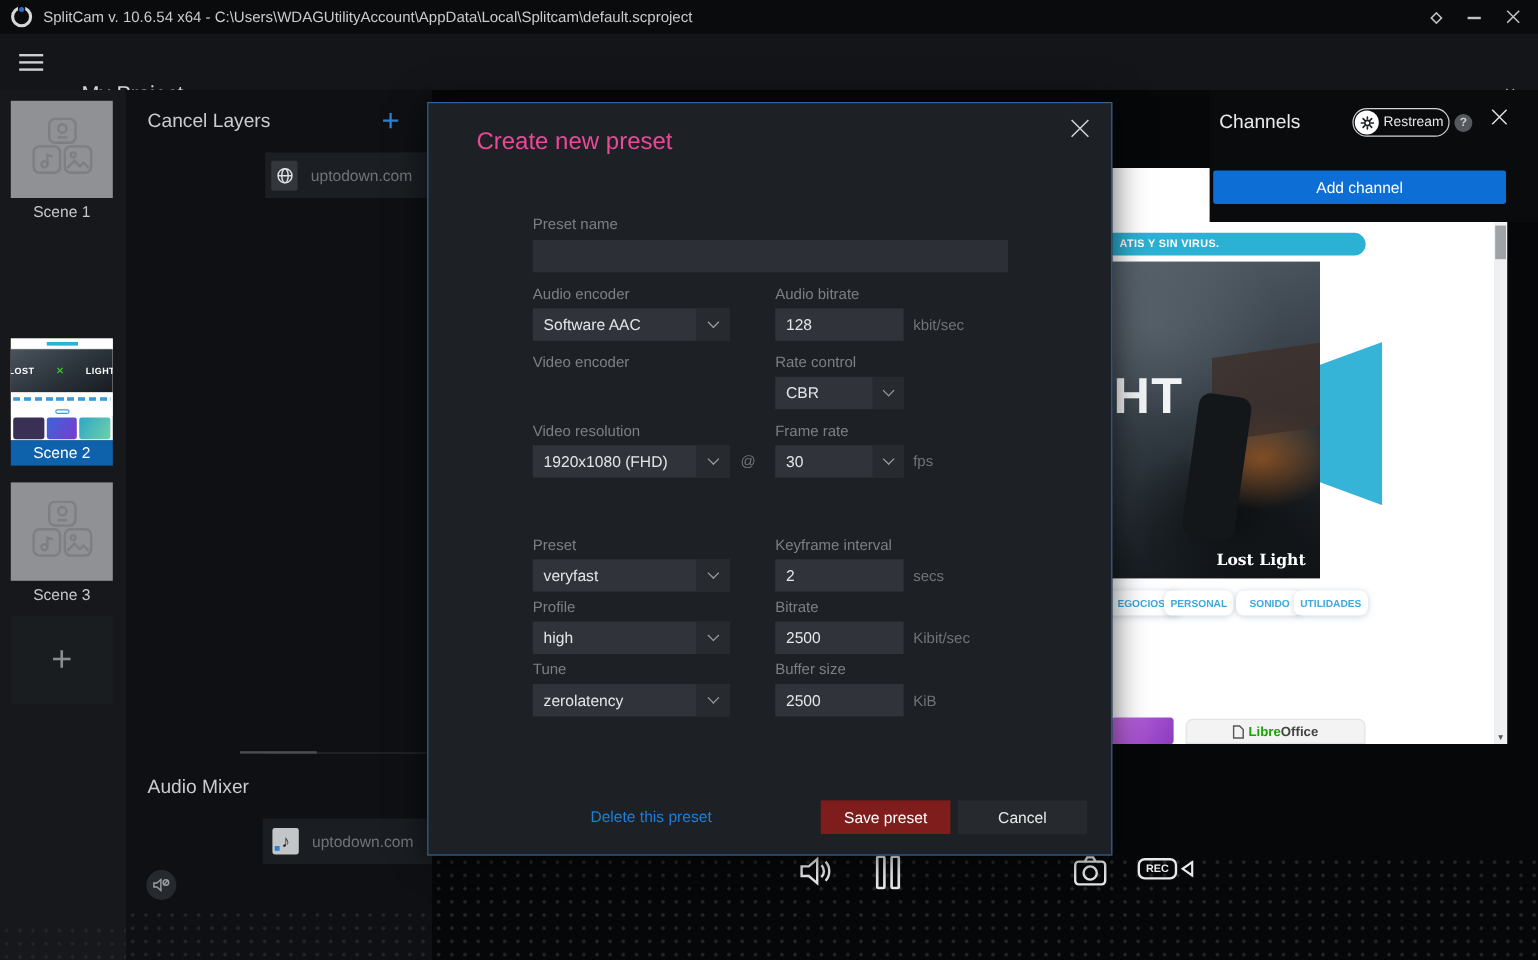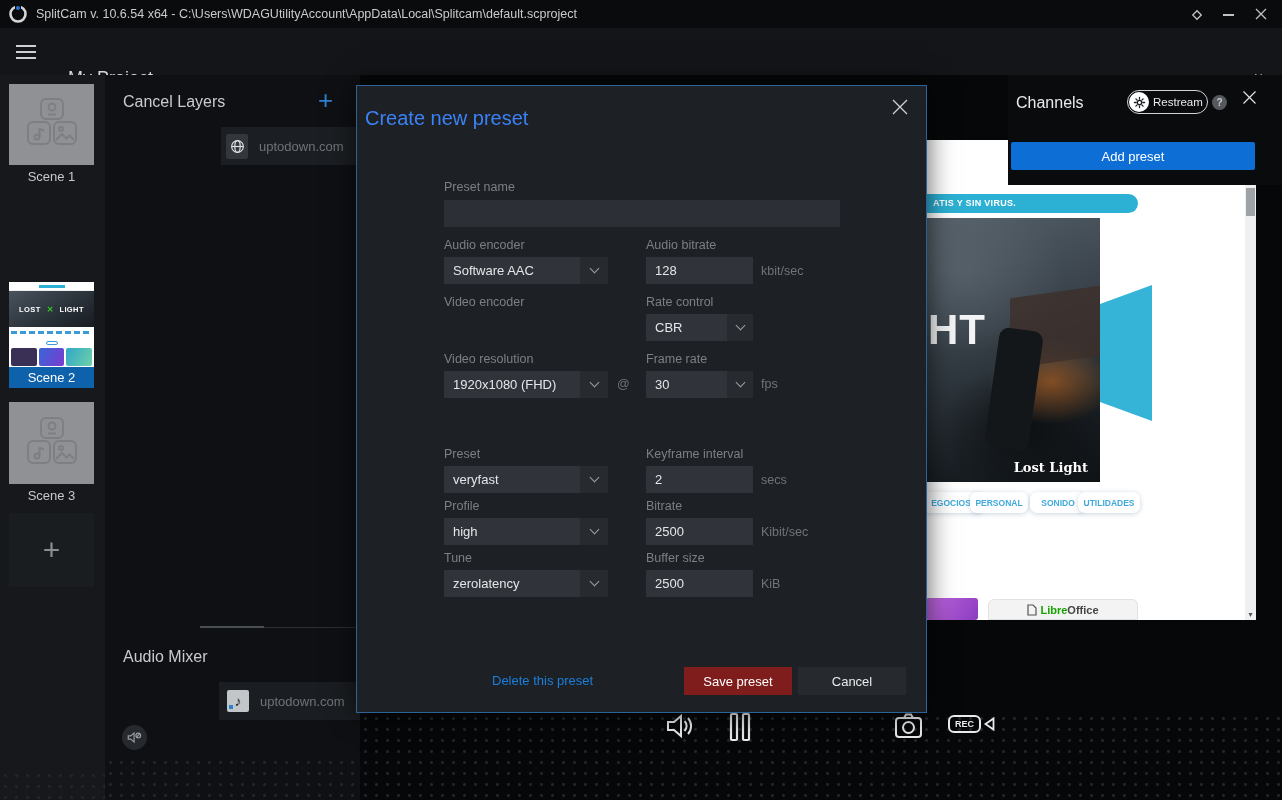--- a/index.html
+++ b/index.html
@@ -66,21 +66,21 @@
   
   .channels-panel { left:1008px; top:75px; width:274px; height:110px; background:#0a0b0c; }
   .channels-title { left:1016px; top:94px; font-size:16px; color:#e8eaeb; }
   .restream-pill { left:1127px; top:90px; width:81px; height:24px; border:1.5px solid #cfd3d6; border-radius:13px; display:flex; align-items:center; color:#e8eaeb; font-size:11.5px; }
   .restream-gear { width:20px; height:20px; border-radius:50%; background:#fff; margin-left:1px; display:flex; align-items:center; justify-content:center; }
   .help-circle { left:1212px; top:95px; width:15px; height:15px; border-radius:50%; background:#55595e; color:#caced2; font-size:10px; font-weight:bold; text-align:center; line-height:15px; }
   .add-channel-btn { left:1011px; top:142px; width:244px; height:28px; background:#0d6ed6; border-radius:2px; color:#fff; font-size:13px; display:flex; align-items:center; justify-content:center; }
 
   
   .modal { left:356px; top:85px; width:571px; height:628px; background:#1d2024; border:1px solid #2d6397; box-shadow:0 0 26px rgba(0,0,0,.65); z-index:10; }
-  .modal-title { left:8px; top:21px; font-size:20px; font-weight:normal; color:#3b82f6; }
+  .modal-title { left:40px; top:21px; font-size:20px; font-weight:normal; color:#ec4899; }
   .lbl { font-size:12.5px; color:#7b8085; }
   .unit { font-size:12.5px; color:#6f7478; }
   .field { background:#30343a; height:27px; display:flex; align-items:center; color:#e4e6e8; font-size:13px; }
   .val { padding-left:9px; flex:1; white-space:nowrap; }
   .num-val { text-align:left; padding-right:8px; }
   .chevcell { width:28px; align-self:stretch; background:#272b30; display:flex; align-items:center; justify-content:center; }
   .chev { width:7px; height:7px; border-right:1.6px solid #9aa0a5; border-bottom:1.6px solid #9aa0a5; transform:rotate(45deg); margin-top:-4px; }
   .chev.sm { width:5px; height:5px; border-color:#aeb3b7; }
   .link { color:#1b7fdb; font-size:13px; }
   .btn { height:28px; display:flex; align-items:center; justify-content:center; font-size:13px; color:#fff; }
@@ -88,21 +88,21 @@
   .btn-dark { background:#26292e; color:#e8eaeb; }
 
   
   .golive { left:780px; top:693px; width:87px; height:87px; border-radius:50%; background:#1286e8; z-index:20; display:flex; flex-direction:column; align-items:center; }
   .golive-label { color:#fff; font-size:13px; font-weight:bold; margin-top:2px; }
 
   
   .mini-page { left:9px; top:207px; width:85px; height:85px; background:#fff; overflow:hidden; }
   .mini-top { height:9px; background:#fff; display:flex; align-items:center; justify-content:center; border-bottom:1px solid #eee; }
   .mini-logo { width:26px; height:3px; background:#2cb0d3; }
-  .mini-hero { height:36px; background:linear-gradient(150deg,#4a545d 0%,#2b333b 55%,#171c21 100%); display:flex; align-items:center; justify-content:center; gap:6px; }
+  .mini-hero { height:36px; background:linear-gradient(150deg,#4a545d 0%,#2b333b 55%,#171c21 100%); display:flex; align-items:center; justify-content:center; gap:18px; }
   .mini-word { color:#fff; font-size:7.5px; font-weight:bold; letter-spacing:.4px; }
   .mini-x { color:#35c425; font-size:8px; font-weight:bold; }
   .mini-nav { height:11px; background:#fff; display:flex; align-items:center; }
   .mini-links { height:3px; flex:1; margin:0 2px; background:repeating-linear-gradient(90deg,#3b9bd8 0 6px, transparent 6px 9px); }
   .mini-mid { height:9px; background:#fff; display:flex; align-items:center; justify-content:center; }
   .mini-pill { width:12px; height:4px; border:1px solid #3b9bd8; border-radius:2px; }
   .mini-tiles { height:20px; display:flex; gap:2px; padding:1px 2px; }
   .mini-tile { flex:1; border-radius:2px; }
 </style>
 </head>
@@ -297,21 +297,21 @@
         <circle cx="9" cy="9" r="3"></circle>
         <path d="M9 2v2.4M9 13.6V16M2 9h2.4M13.6 9H16M4 4l1.7 1.7M12.3 12.3L14 14M14 4l-1.7 1.7M5.7 12.3L4 14"></path>
       </svg>
     </span>
     <span style="margin-left:4px">Restream</span>
   </div>
   <div class="abs help-circle">?</div>
   <svg class="abs" style="left:1242px;top:90px" width="15" height="15" viewBox="0 0 15 15">
     <path d="M1.5 1.5l12 12M13.5 1.5l-12 12" stroke="#dfe2e4" stroke-width="1.2"></path>
   </svg>
-  <div class="abs add-channel-btn">Add preset</div>
+  <div class="abs add-channel-btn">Add channel</div>
 
   <div class="abs modal">
     <h1 class="abs modal-title">Create new preset</h1>
     <svg class="abs" style="left:534px;top:12px" width="18" height="18" viewBox="0 0 18 18">
       <path d="M2 2l14 14M16 2L2 16" stroke="#cfd3d6" stroke-width="1.3"></path>
     </svg>
 
     <div class="abs lbl" style="left:87px;top:94px">Preset name</div>
     <div class="abs field" style="left:87px;top:114px;width:396px;background:#2c3036">
       <span class="val"></span>

